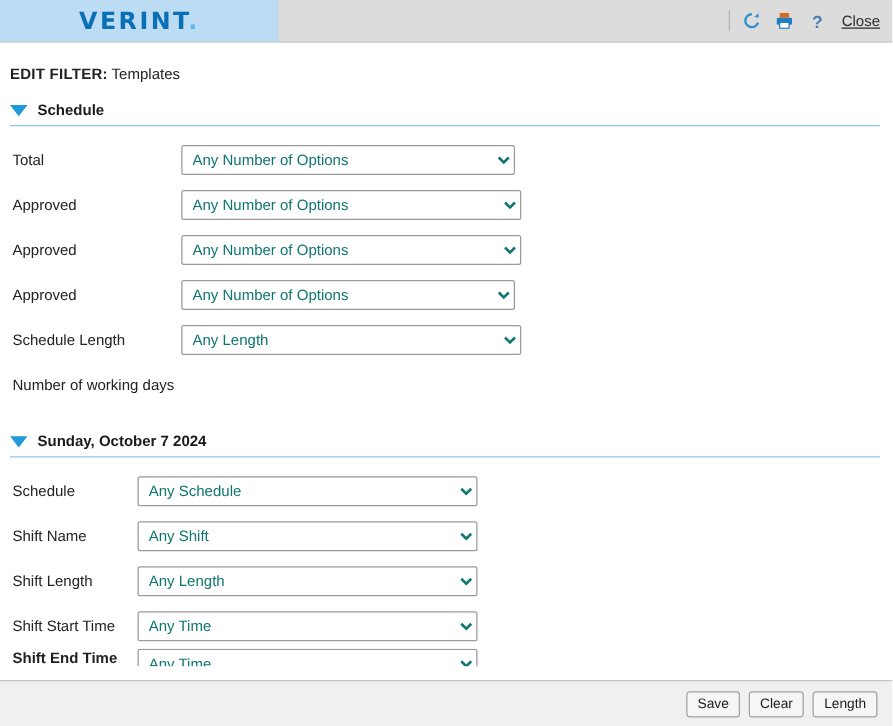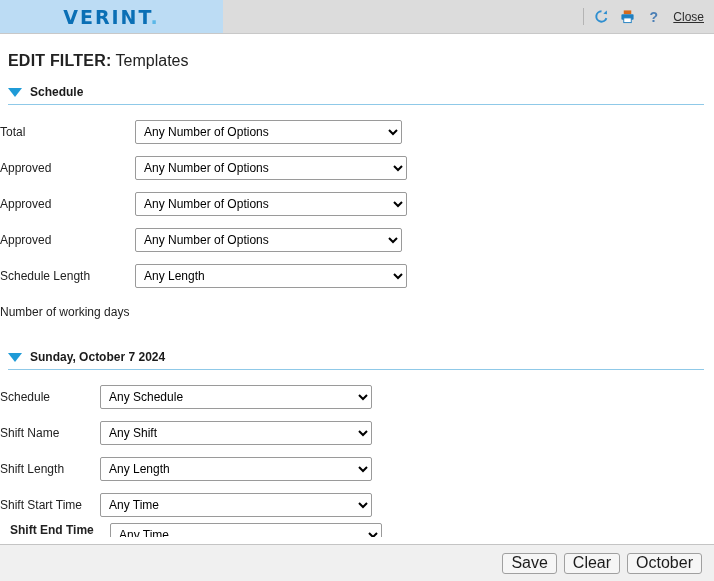--- a/index.html
+++ b/index.html
@@ -80,21 +80,21 @@
   .content {
     position: absolute;
     top: 34px;
     left: 0;
     right: 0;
     bottom: 36px;
     overflow: hidden;
   }
   .edit-filter {
     padding: 18px 0 0 8px;
-    font-size: 16px;
+    font-size: 12px;
   }
   .edit-filter .label {
     font-weight: bold;
     letter-spacing: .2px;
   }
   .edit-filter .value {
     font-weight: normal;
   }
 
   .section {
@@ -125,32 +125,33 @@
     margin: 5px 10px 0 8px;
   }
 
   .rows {
     padding-top: 9px;
   }
   .row {
     display: flex;
     align-items: center;
     height: 36px;
+    padding-left: 10px;
   }
   .row .rlabel {
     font-size: 12px;
     color: #222;
   }
   .sched-row .rlabel { width: 135px; }
   .day-row .rlabel { width: 100px; }
 
   select {
     font-family: "Liberation Sans", sans-serif;
     font-size: 12px;
-    color: #000000;
+    color: #0f766e;
     background: #ffffff;
     border: 1px solid #9a9a9a;
     border-radius: 2px;
     height: 24px;
     padding: 2px 4px;
   }
   .sel-265 { width: 267px; }
   .sel-270 { width: 272px; }
 
   .day-section { margin-top: 20px; }
@@ -177,21 +178,21 @@
     display: flex;
     align-items: center;
     justify-content: flex-end;
     gap: 7px;
     padding-right: 12px;
   }
   .btn {
     min-width: 41px;
     height: 21px;
     font-family: "Liberation Sans", sans-serif;
-    font-size: 16px;
+    font-size: 11px;
     background: #f6f6f6;
     border: 1px solid #a0a0a0;
     border-radius: 3px;
     color: #1c1c1c;
     cursor: pointer;
     padding: 0 8px;
   }
 
   
   .scroll-strip {
@@ -335,14 +336,14 @@
     </div>
   </div>
 
 </div>
 
 <div class="scroll-strip"></div>
 
 <div class="footer">
   <button class="btn">Save</button>
   <button class="btn">Clear</button>
-  <button class="btn">October</button>
+  <button class="btn">Length</button>
 </div>
 
 </body></html>

